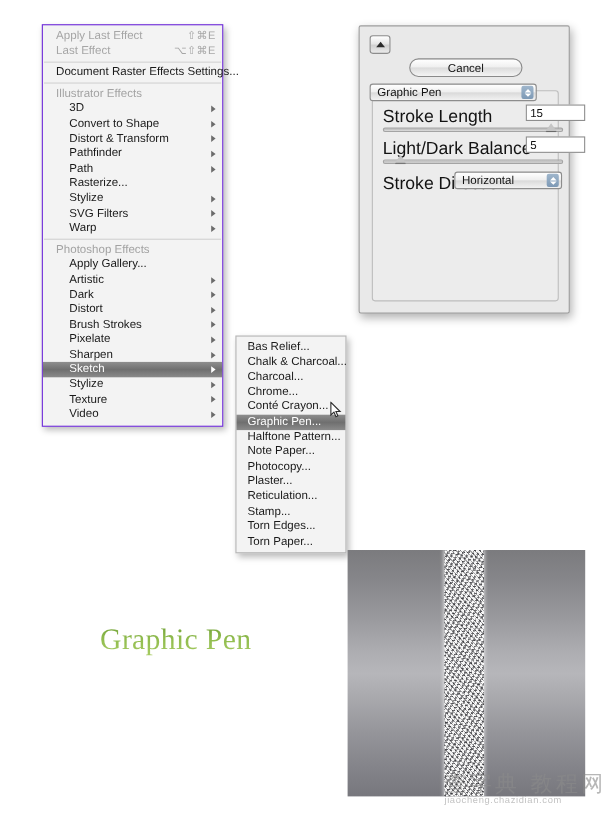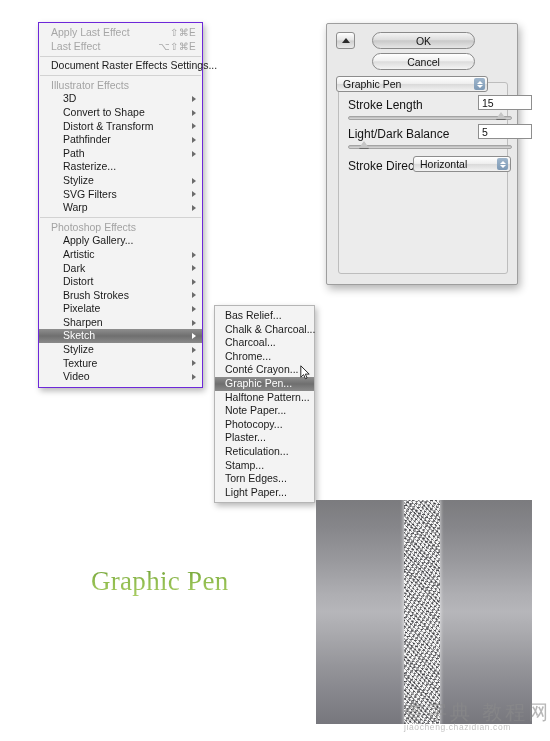--- a/index.html
+++ b/index.html
@@ -196,21 +196,21 @@
     width:0;height:0;border-bottom:3px solid #fff;
     border-left:3px solid transparent;border-right:3px solid transparent;
   }
   .popup-stepper .dn {
     width:0;height:0;border-top:3px solid #fff;
     border-left:3px solid transparent;border-right:3px solid transparent;
   }
 
   .field-label {
     position: absolute;
-    font-size: 12px;
+    font-size: 16px;
     color: #131313;
   }
   .numbox {
     position: absolute;
     width: 54px;
     height: 15px;
     background: #ffffff;
     border: 1px solid #8e8e8e;
     box-sizing: border-box;
     font-size: 10.5px;
@@ -472,34 +472,31 @@
     <div class="mi">
       <span class="label">Reticulation...</span>
     </div>
     <div class="mi">
       <span class="label">Stamp...</span>
     </div>
     <div class="mi">
       <span class="label">Torn Edges...</span>
     </div>
     <div class="mi">
-      <span class="label">Light Paper...</span>
+      <span class="label">Torn Paper...</span>
     </div>
   </div>
 
 <svg id="cursor" viewBox="0 0 11 15">
   <path d="M0.8,0.8 L0.8,12.2 L3.6,9.6 L5.4,13.8 L7.1,13.0 L5.4,9.1 L9.2,9.1 Z" fill="#ffffff" stroke="#2b2b2b" stroke-width="1"></path>
 </svg>
 
 <div id="dialog">
   <div id="dlg-collapse">
     <span class="tri"></span>
-  </div>
-  <div class="pillbtn" id="btn-ok">
-    <span>OK</span>
   </div>
   <div class="pillbtn" id="btn-cancel">
     <span>Cancel</span>
   </div>
   <div id="groupbox"></div>
 </div>
 
 <div id="effect-popup">
   <span class="txt">Graphic Pen</span>
   <span class="popup-stepper">

